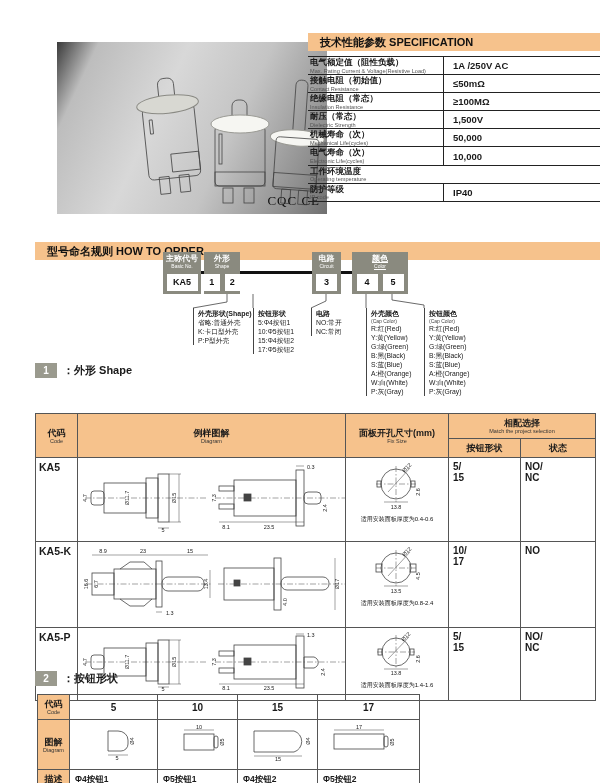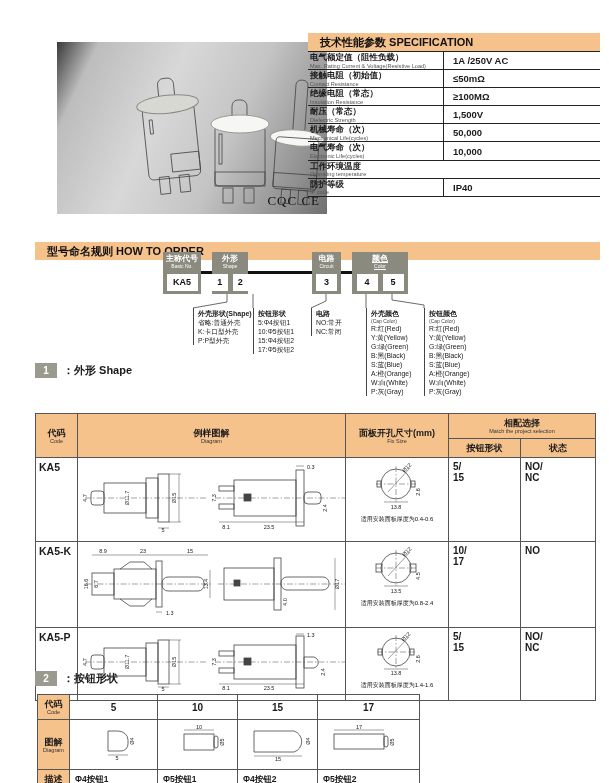--- a/index.html
+++ b/index.html
@@ -9,21 +9,21 @@
   .photo{position:absolute;left:57px;top:42px;width:230px;height:172px;
          background:linear-gradient(115deg,#3a3a3a 0%,#bdbdbd 12%,#d8d8d8 38%,#c4c4c4 62%,#8e8e8e 88%,#6f6f6f 100%);padding-left:40px;}
   .cert{position:absolute;right:7px;bottom:5px;font-family:"Liberation Serif","DejaVu Serif",serif;
         font-size:13px;color:#111;letter-spacing:1px;}
   
   .bar{position:absolute;background:#F6C28C;font-size:11px;font-weight:bold;line-height:18px;height:18px;
        padding-left:12px;box-sizing:border-box;color:#111;}
   
   .spec{position:absolute;left:308px;top:33px;width:292px;}
   .spec-title{position:relative;width:100%;}
-  .spec-rows{border-bottom:1.5px solid #222;}
+  .spec-rows{margin-top:5px;border-bottom:1.5px solid #222;}
   .spec-row{display:flex;border-top:1.5px solid #222;height:17.1px;overflow:hidden;}
   .spec-label{width:135px;padding:1px 0 0 2px;box-sizing:border-box;}
   .spec-label .cn{font-size:8.5px;font-weight:bold;line-height:9.5px;white-space:nowrap;}
   .spec-label .en{font-size:5.6px;color:#555;line-height:6px;white-space:nowrap;}
   .spec-value{flex:1;border-left:1.5px solid #222;padding-left:9px;font-size:9.5px;font-weight:bold;
               display:flex;align-items:center;}
   
   .obox{position:absolute;top:252px;height:42px;background:#8A8A7F;color:#fff;text-align:center;z-index:1;}
   .obox-cn{font-size:8px;font-weight:bold;line-height:9px;margin-top:2px;}
   .obox-en{font-size:5px;line-height:6px;}
@@ -164,21 +164,21 @@
 
   <div class="conn"></div>
 
   <div class="obox" style="left:163px;width:38px;">
     <div class="obox-cn">主称代号</div>
     <div class="obox-en">Basic No.</div>
     <div class="obox-codes">
         <span class="ocode" style="width:31px;">KA5</span>
       </div>
   </div>
-  <div class="obox" style="left:212px;width:36px;">
+  <div class="obox" style="left:204px;width:36px;">
     <div class="obox-cn">外形</div>
     <div class="obox-en">Shape</div>
     <div class="obox-codes">
       <span class="ocode" style="width:21px;">1</span>
       <span class="ocode" style="width:21px;">2</span>
     </div>
   </div>
   <div class="obox" style="left:312px;width:29px;">
     <div class="obox-cn">电路</div>
     <div class="obox-en">Circuit</div>

